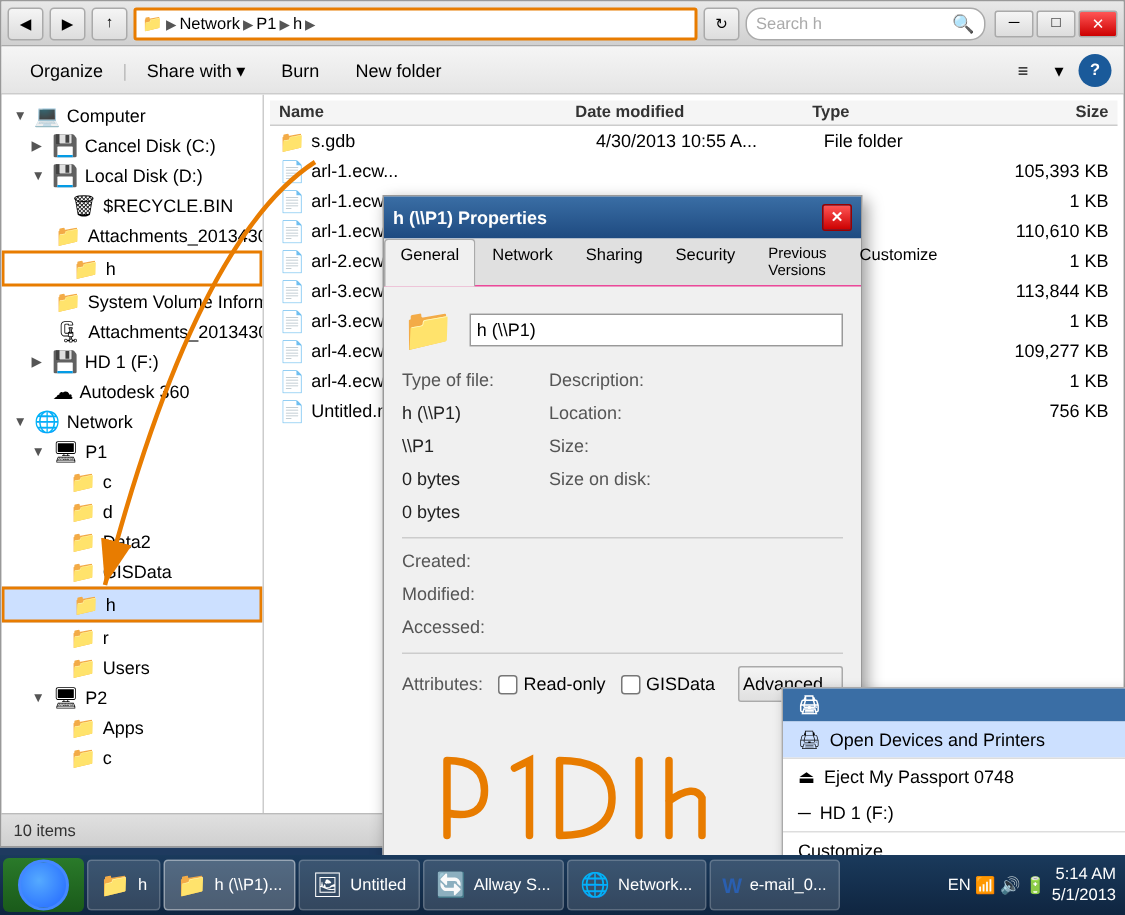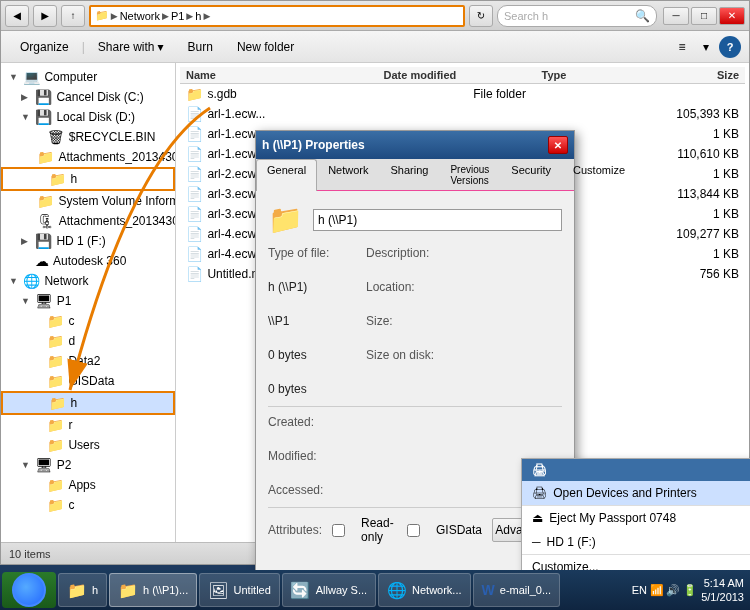--- a/index.html
+++ b/index.html
@@ -267,21 +267,21 @@
     .dialog-name-input {
       flex: 1;
       height: 22px;
       border: 1px solid #999;
       padding: 0 4px;
       font-size: 12px;
     }
     .dialog-info-grid {
       display: grid;
       grid-template-columns: 90px 1fr;
-      gap: 20px 8px;
+      gap: 8px 8px;
       font-size: 12px;
       margin-bottom: 10px;
     }
     .dialog-label { color: #555; font-weight: normal; }
     .dialog-value { color: #222; }
     .dialog-divider {
       height: 1px;
       background: #ccc;
       margin: 8px 0;
     }
@@ -299,21 +299,21 @@
 
     .dialog-attrs {
       display: flex;
       align-items: center;
       gap: 10px;
       margin-bottom: 12px;
     }
     .checkbox-group {
       display: flex;
       align-items: center;
-      gap: 16px;
+      gap: 4px;
     }
     .dialog-buttons {
       display: flex;
       justify-content: flex-end;
       gap: 6px;
       padding: 0 12px 12px;
     }
     .dialog-btn {
       min-width: 70px;
       height: 24px;
@@ -595,20 +595,21 @@
       <div class="file-list-header">
         <div class="col-name">Name</div>
         <div class="col-date">Date modified</div>
         <div class="col-type">Type</div>
         <div class="col-size">Size</div>
       </div>
 
       <div class="file-row">
         <span class="file-icon">📁</span>
         <div class="col-name">s.gdb</div>
+        <div class="col-date">4/30/2013 10:55 A...</div>
         <div class="col-type">File folder</div>
         <div class="col-size"></div>
       </div>
       <div class="file-row">
         <span class="file-icon">📄</span>
         <div class="col-name">arl-1.ecw...</div>
         <div class="col-date"></div>
         <div class="col-type"></div>
         <div class="col-size">105,393 KB</div>
       </div>
@@ -678,22 +679,22 @@
 
 <div class="dialog-overlay">
   <div class="dialog-title-bar">
     <span>h (\\P1) Properties</span>
     <div class="dialog-close-btn">✕</div>
   </div>
   <div class="dialog-tabs">
     <div class="dialog-tab active">General</div>
     <div class="dialog-tab">Network</div>
     <div class="dialog-tab">Sharing</div>
+    <div class="dialog-tab">Security</div>
     <div class="dialog-tab" style="font-size:10px;">Previous Versions</div>
-    <div class="dialog-tab">Security</div>
     <div class="dialog-tab">Customize</div>
   </div>
   <div class="dialog-body">
     <div class="dialog-name-row">
       <span class="dialog-folder-icon">📁</span>
       <input class="dialog-name-input" value="h (\\P1)" style="font-size: 12px;">
     </div>
     <div class="dialog-info-grid">
       <span class="dialog-label">Type of file:</span>
       <span class="dialog-label">Description:</span>

